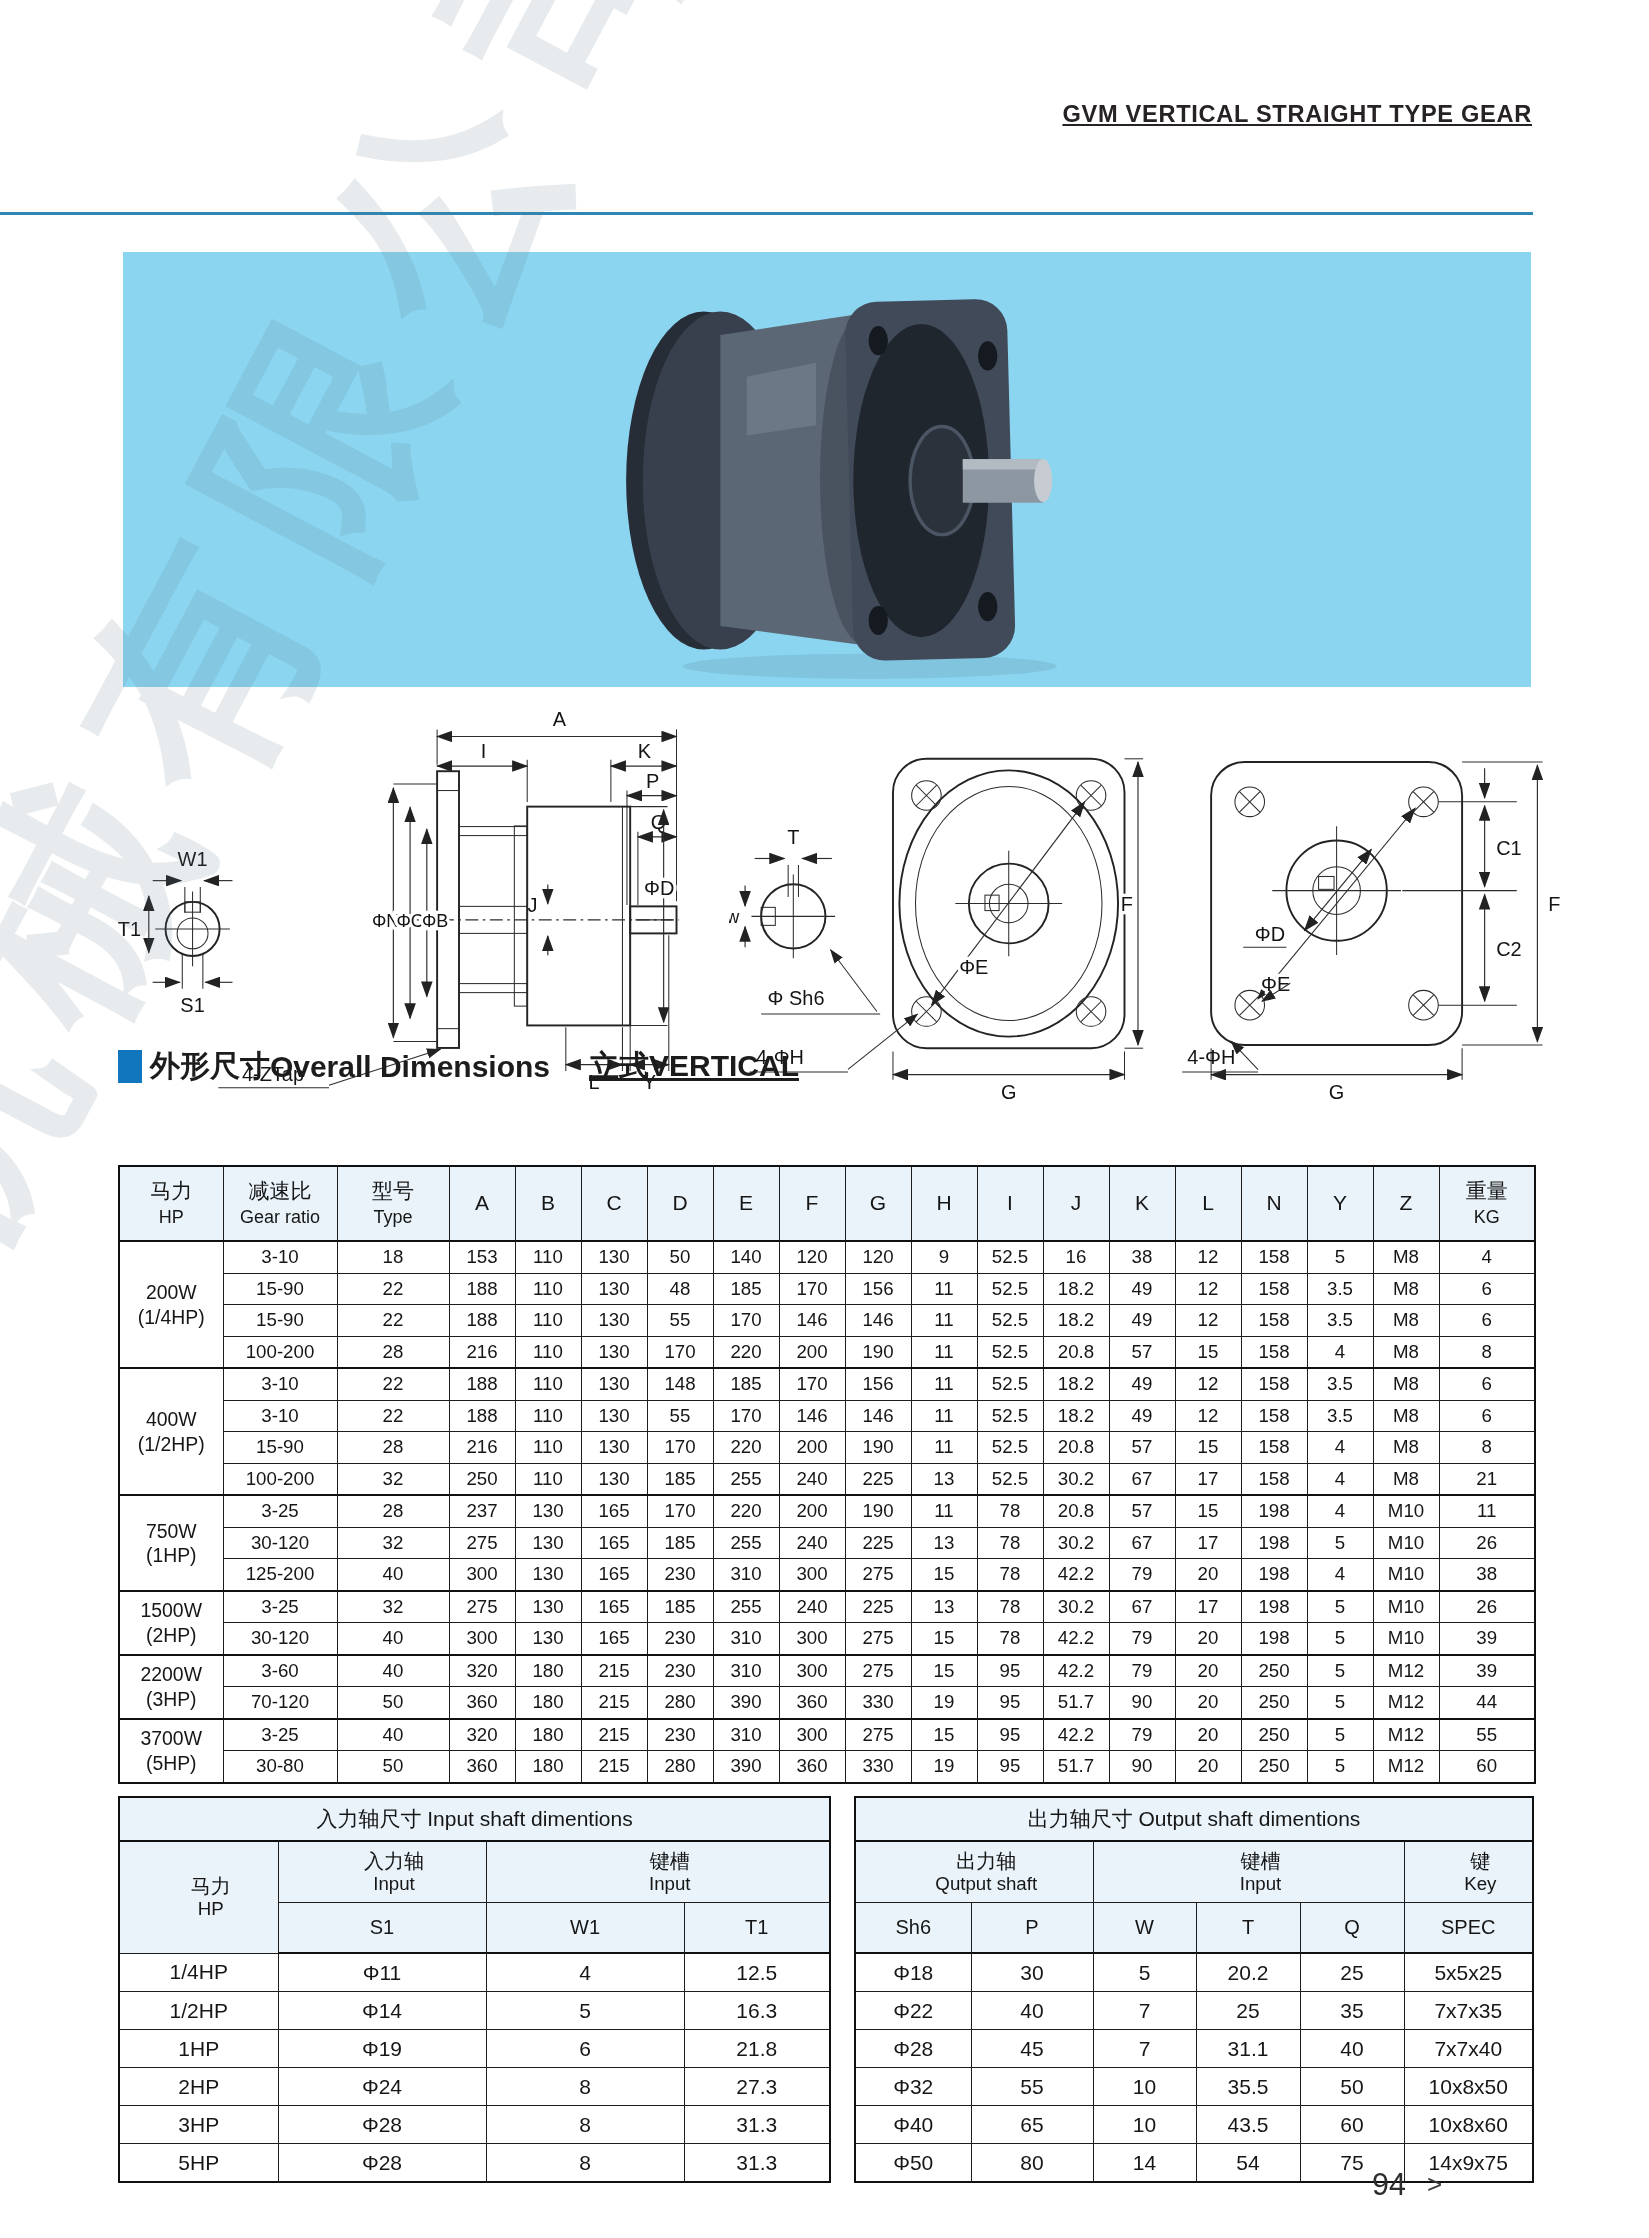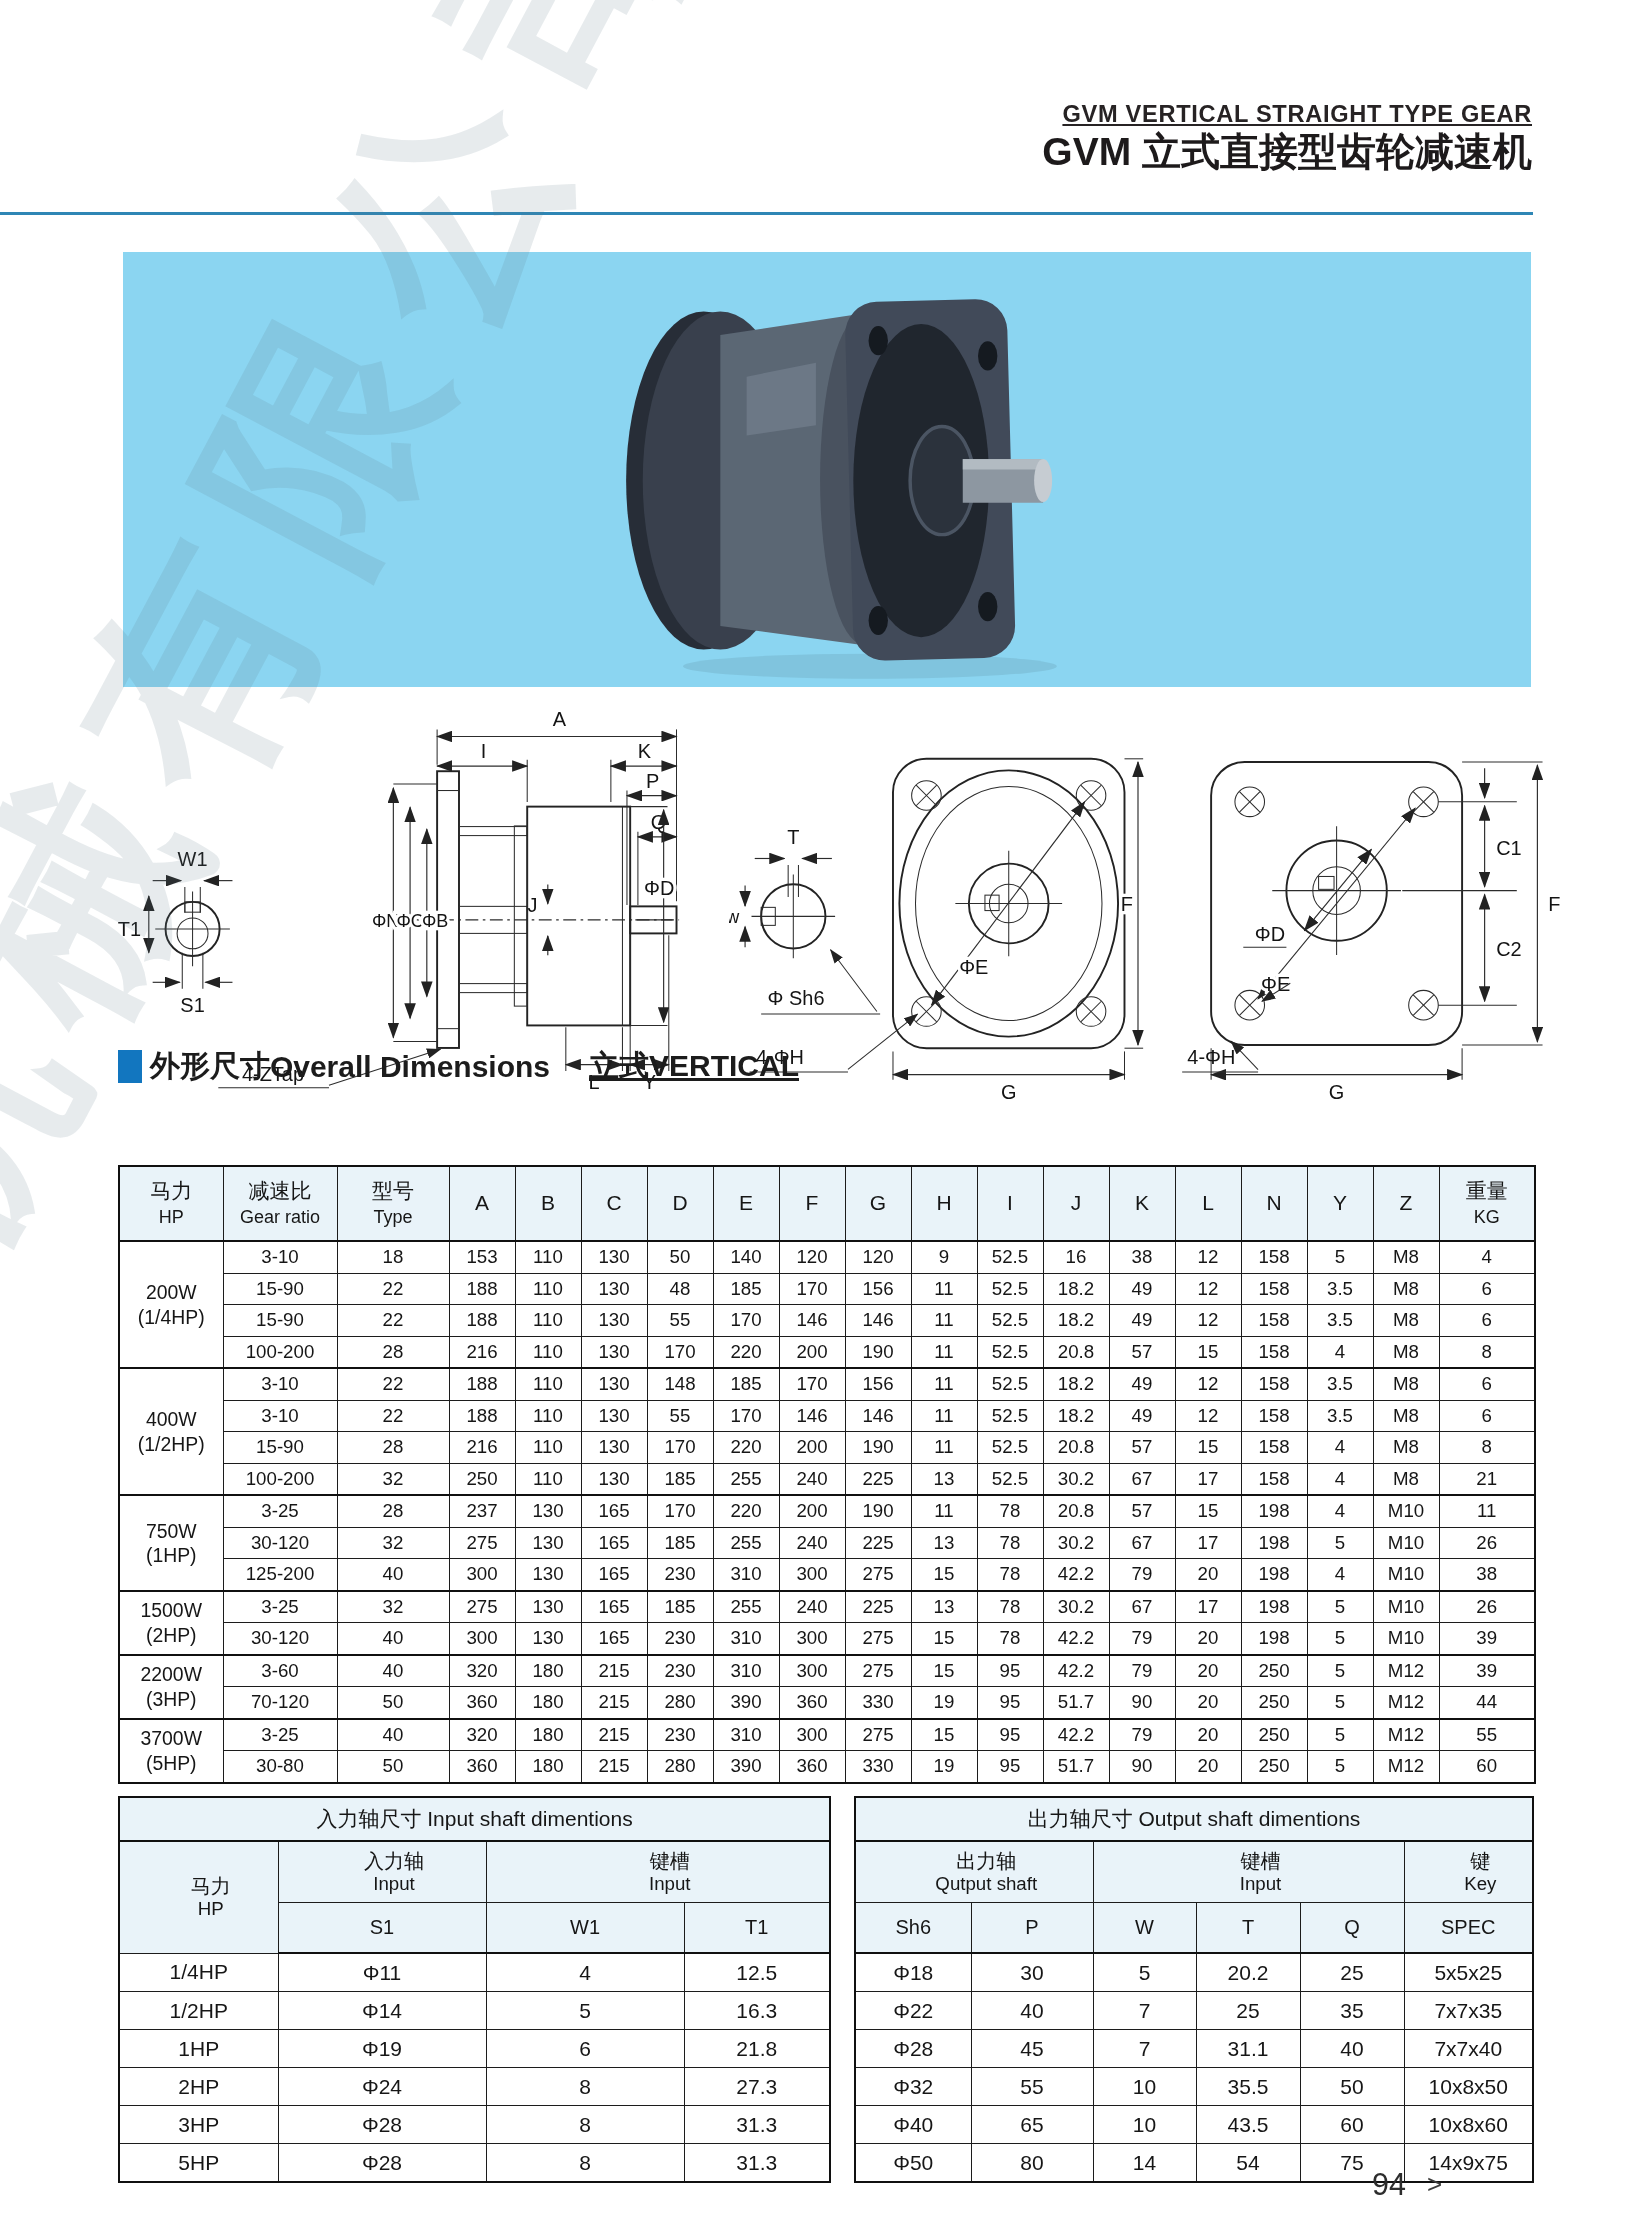--- a/index.html
+++ b/index.html
@@ -65,21 +65,20 @@
       align-items:center;font-size:30.5px;color:#2d2d2d;z-index:6;}
   .pageno .arrow{font-size:26px;color:#3c3c3c;}
 </style>
 </head>
 <body>
 
 <div class="page">
 
   <div class="hdr">
     <div class="en">GVM VERTICAL STRAIGHT TYPE GEAR</div>
-    <div class="cn">GVM 立式直接型齿轮减速机</div>
   </div>
   <div class="rule"></div>
 
   <div class="banner">
     <svg width="1408" height="435" viewBox="0 0 2032 628">
       <ellipse cx="1078" cy="598" rx="270" ry="18" fill="#000" opacity="0.08"></ellipse>
       <ellipse cx="838" cy="330" rx="112" ry="244" fill="#272d37"></ellipse>
       <ellipse cx="862" cy="330" rx="112" ry="244" fill="#39404d"></ellipse>
       <path d="M862,120 L1072,88 L1072,568 L862,540 Z" fill="#5b6774"></path>
       <path d="M900,180 L1000,160 L1000,250 L900,265 Z" fill="#6c7886"></path>

